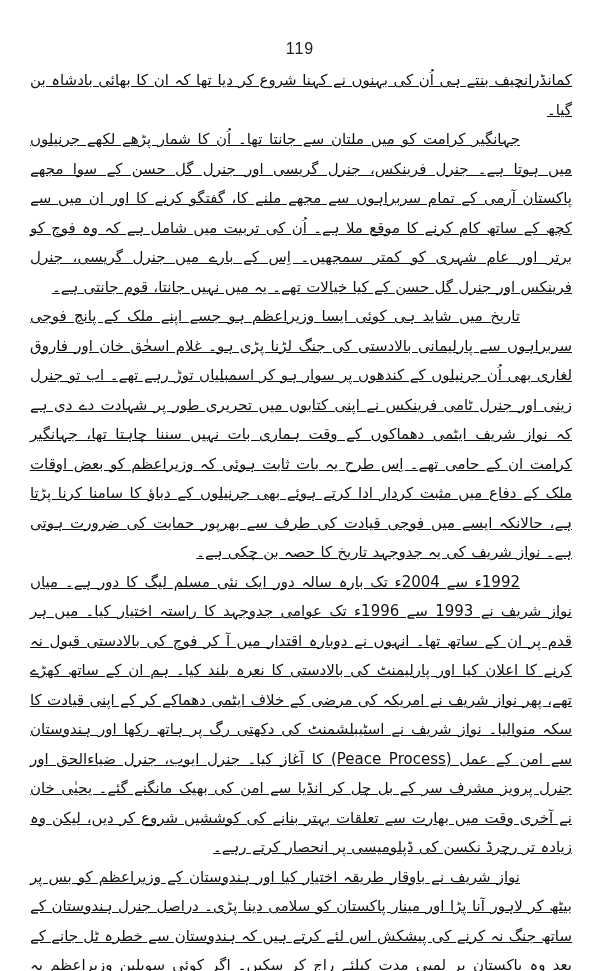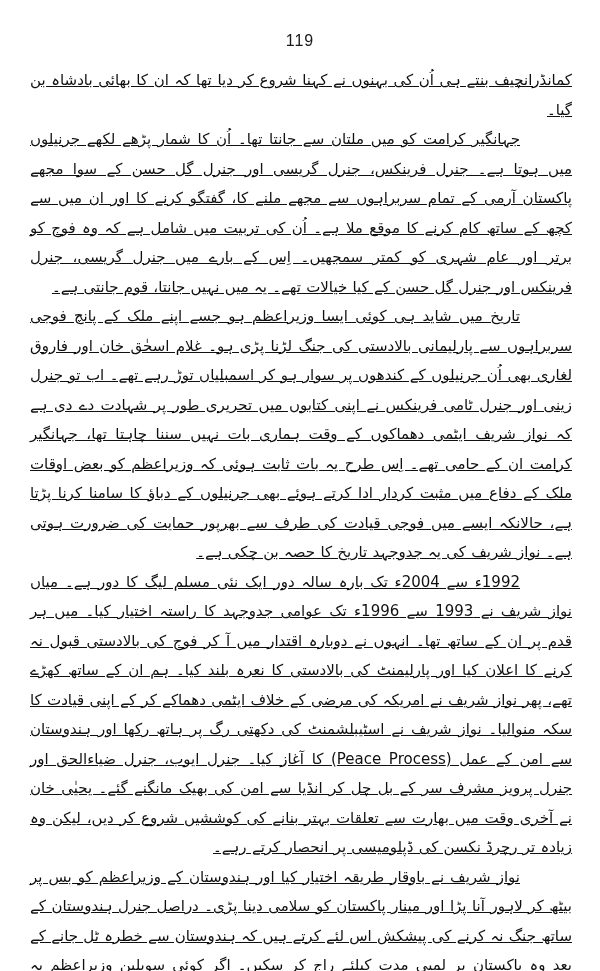--- a/index.html
+++ b/index.html
@@ -14,21 +14,21 @@
     position: relative;
     width: 600px;
     height: 971px;
     background: #ffffff;
     box-sizing: border-box;
     font-family: "DejaVu Sans", sans-serif;
     color: #141414;
   }
   .page-number {
     position: absolute;
-    top: 32px;
+    top: 40px;
     left: 0;
     width: 100%;
     text-align: center;
     font-family: "Liberation Sans", "DejaVu Sans", sans-serif;
     font-size: 16px;
     letter-spacing: 1px;
     color: #1a1a1a;
   }
   .text-body {
     position: absolute;

